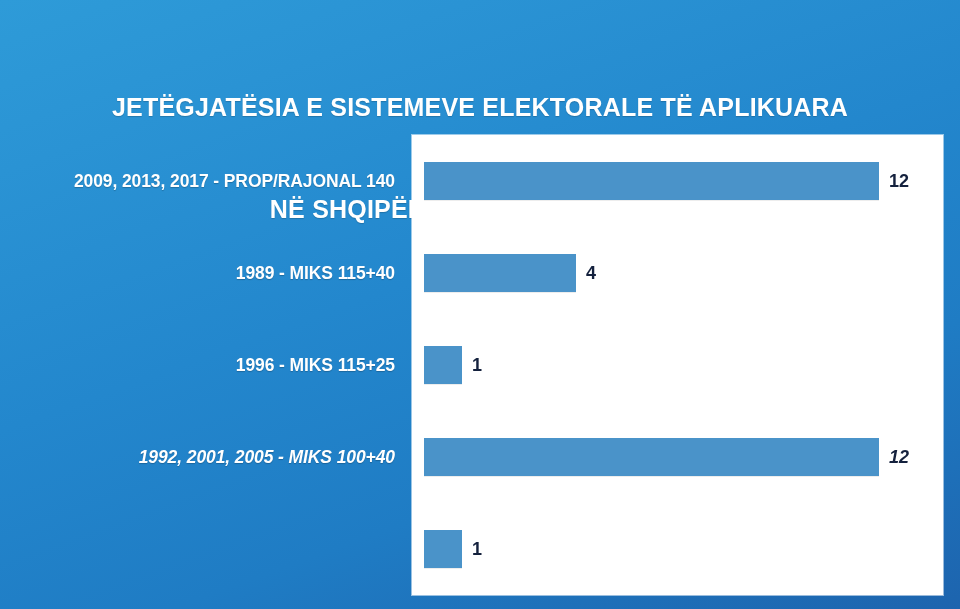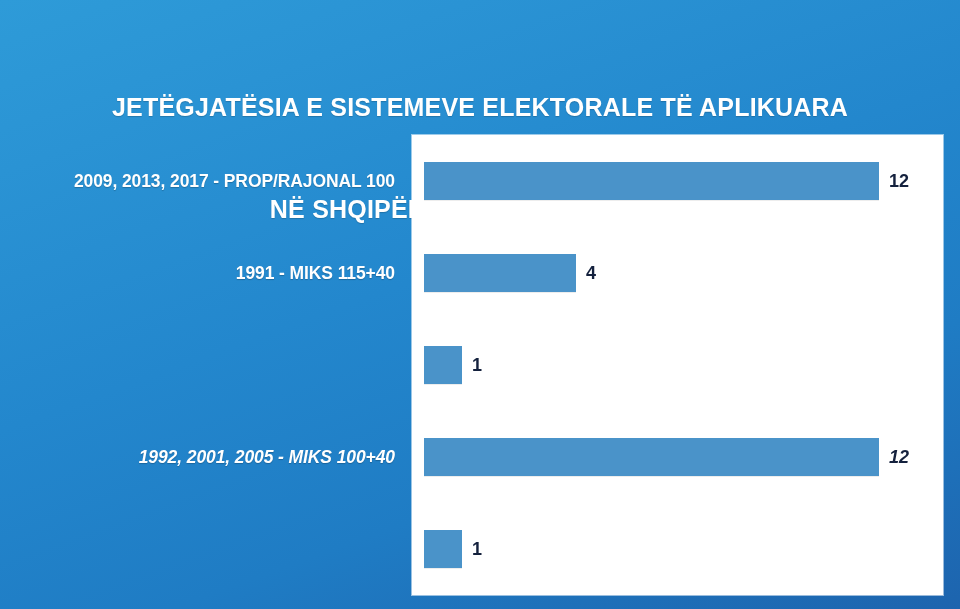--- a/index.html
+++ b/index.html
@@ -109,36 +109,37 @@
 <div id="slide">
 
   <div id="chart-title">
     <span class="t-line">JETËGJATËSIA E SISTEMEVE ELEKTORALE TË APLIKUARA</span>
     <span class="t-line">NË SHQIPËRI  NË VITET 1991-2021</span>
   </div>
 
   <div id="plot-area"></div>
 
   <div class="bar-row" style="top:135px;">
-    <div class="cat-label">2009, 2013, 2017 - PROP/RAJONAL 100</div>
+    <div class="cat-label">2009, 2013, 2017 - PROP/RAJONAL 140</div>
     <div class="bar-track">
       <div class="bar" style="width: 455px;"></div>
       <div class="bar-value" style="left: 465px;">12</div>
     </div>
   </div>
 
   <div class="bar-row" style="top:227px;">
-    <div class="cat-label">1991 - MIKS 115+40</div>
+    <div class="cat-label">1989 - MIKS 115+40</div>
     <div class="bar-track">
       <div class="bar" style="width: 152px;"></div>
       <div class="bar-value" style="left: 162px;">4</div>
     </div>
   </div>
 
   <div class="bar-row" style="top:319px;">
+    <div class="cat-label">1996 - MIKS 115+25</div>
     <div class="bar-track">
       <div class="bar" style="width:38px;"></div>
       <div class="bar-value" style="left:48px;">1</div>
     </div>
   </div>
 
   <div class="bar-row" style="top:411px;font-style:italic;">
     <div class="cat-label">1992, 2001, 2005 - MIKS 100+40</div>
     <div class="bar-track">
       <div class="bar" style="width: 455px;"></div>

